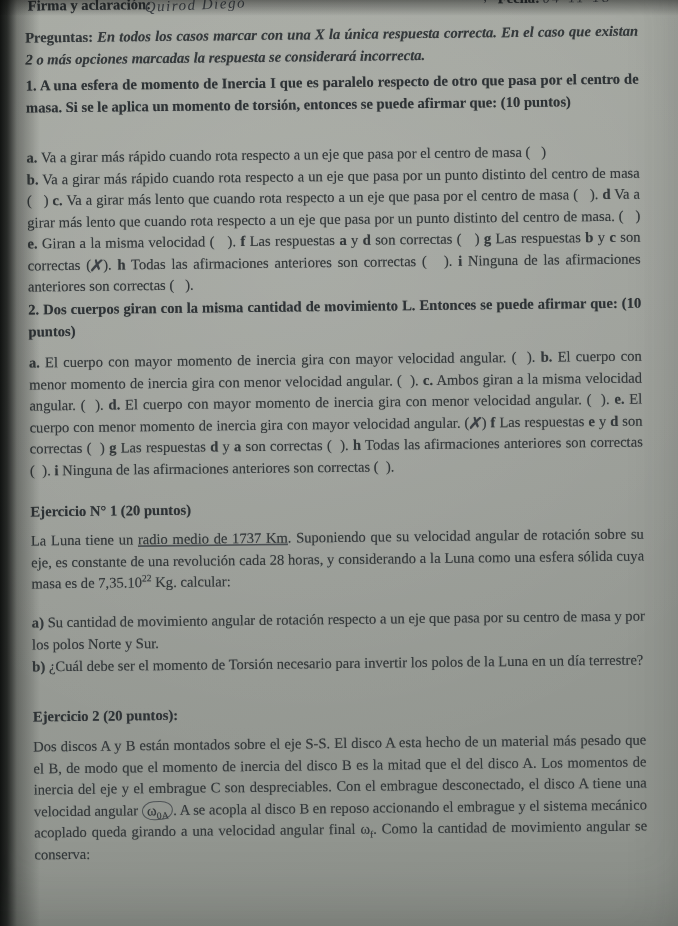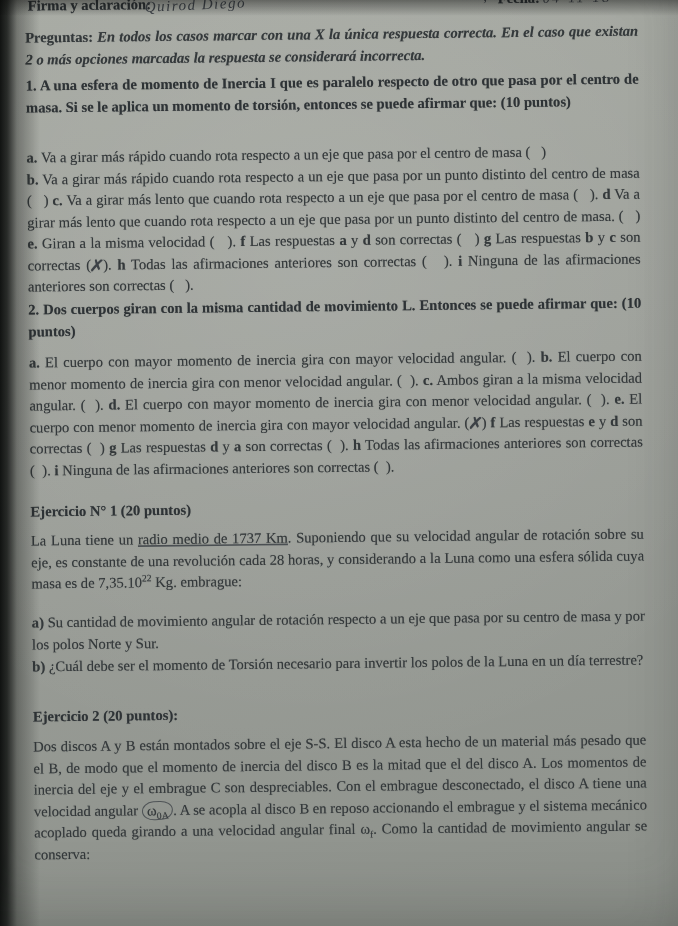--- a/index.html
+++ b/index.html
@@ -52,21 +52,21 @@
   <p class="blk title" style="top:72px;margin:0;">1. A una esfera de momento de Inercia I que es paralelo respecto de otro que pasa por el centro de masa. Si se le aplica un momento de torsión, entonces se puede afirmar que: (10 puntos)</p>
 
   <p class="blk" style="top:144px;margin:0;line-height:21.5px;"><span class="b">a.</span><span> Va a girar más rápido cuando rota respecto a un eje que pasa por el centro de masa (&nbsp;&nbsp;&nbsp;)</span><br><span class="b">b.</span><span> Va a girar más rápido cuando rota respecto a un eje que pasa por un punto distinto del centro de masa (&nbsp;&nbsp;&nbsp;)  </span><span class="b">c.</span><span> Va a girar más lento que cuando rota respecto a un eje que pasa por el centro de masa (&nbsp;&nbsp;&nbsp;). </span><span class="b">d</span><span> Va a girar más lento que cuando rota respecto a un eje que pasa por un punto distinto del centro de masa. (&nbsp;&nbsp;&nbsp;) </span><span class="b">e.</span><span> Giran a la misma velocidad (&nbsp;&nbsp;&nbsp;). </span><span class="b">f</span><span> Las respuestas </span><span class="b">a</span><span> y </span><span class="b">d</span><span> son correctas (&nbsp;&nbsp;&nbsp;) </span><span class="b">g</span><span> Las respuestas </span><span class="b">b</span><span> y </span><span class="b">c</span><span> son correctas (</span><span class="hx">✗</span><span>). </span><span class="b">h</span><span> Todas las afirmaciones anteriores son correctas (&nbsp;&nbsp;&nbsp;). </span><span class="b">i</span><span> Ninguna de las afirmaciones anteriores son correctas (&nbsp;&nbsp;&nbsp;).</span></p>
 
   <p class="blk title" style="top:296px;margin:0;">2. Dos cuerpos giran con la misma cantidad de movimiento L. Entonces se puede afirmar que: (10 puntos)</p>
 
   <p class="blk" style="top:349px;margin:0;"><span class="b">a.</span><span> El cuerpo con mayor momento de inercia gira con mayor velocidad angular. (&nbsp;&nbsp;).  </span><span class="b">b.</span><span> El cuerpo con menor momento de inercia gira con menor velocidad angular. (&nbsp;&nbsp;).   </span><span class="b">c.</span><span> Ambos giran a la misma velocidad angular. (&nbsp;&nbsp;).   </span><span class="b">d.</span><span> El cuerpo con mayor momento de inercia gira con menor velocidad angular. (&nbsp;&nbsp;).   </span><span class="b">e.</span><span> El cuerpo con menor momento de inercia gira con mayor velocidad angular. (</span><span class="hx">✗</span><span>)  </span><span class="b">f</span><span> Las respuestas </span><span class="b">e</span><span> y </span><span class="b">d</span><span> son correctas (&nbsp;&nbsp;) </span><span class="b">g</span><span> Las respuestas </span><span class="b">d</span><span> y </span><span class="b">a</span><span> son correctas (&nbsp;&nbsp;). </span><span class="b">h</span><span> Todas las afirmaciones anteriores son correctas (&nbsp;&nbsp;). </span><span class="b">i</span><span> Ninguna de las afirmaciones anteriores son correctas (&nbsp;&nbsp;).</span></p>
 
   <p class="blk title" style="top:498px;margin:0;">Ejercicio N° 1 (20 puntos)</p>
 
-  <p class="blk" style="top:527px;margin:0;"><span>La Luna tiene un </span><span class="hu">radio medio de 1737 Km</span><span>. Suponiendo que su velocidad angular de rotación sobre su eje, es constante de una revolución cada 28 horas, y considerando a la Luna como una esfera sólida cuya masa es de 7,35.10</span><span class="sup">22</span><span> Kg. embrague:</span></p>
+  <p class="blk" style="top:527px;margin:0;"><span>La Luna tiene un </span><span class="hu">radio medio de 1737 Km</span><span>. Suponiendo que su velocidad angular de rotación sobre su eje, es constante de una revolución cada 28 horas, y considerando a la Luna como una esfera sólida cuya masa es de 7,35.10</span><span class="sup">22</span><span> Kg. calcular:</span></p>
 
   <p class="blk" style="top:609px;margin:0;"><span class="b">a)</span><span> Su cantidad de movimiento angular de rotación respecto a un eje que pasa por su centro de masa y por los polos Norte y Sur.</span></p>
 
   <p class="blk" style="top:653px;margin:0;"><span class="b">b)</span><span> ¿Cuál debe ser el momento de Torsión necesario para invertir los polos de la Luna en un día terrestre?</span></p>
 
   <p class="blk title" style="top:703px;margin:0;">Ejercicio 2 (20 puntos):</p>
 
   <p class="blk" style="top:733px;margin:0;"><span>Dos discos A y B están montados sobre el eje S-S. El disco A esta hecho de un material más pesado que el B, de modo que el momento de inercia del disco B es la mitad que el del disco A. Los momentos de inercia del eje y el embrague C son despreciables. Con el embrague desconectado, el disco A tiene una velocidad angular </span><span class="circ"><span>ω</span><span class="sub">0A</span></span><span>. A se acopla al disco B en reposo accionando el embrague y el sistema mecánico acoplado queda girando a una velocidad angular final </span><span><span>ω</span><span class="sub">f</span></span><span>. Como la cantidad de movimiento angular se conserva:</span></p>
 
 </div>

